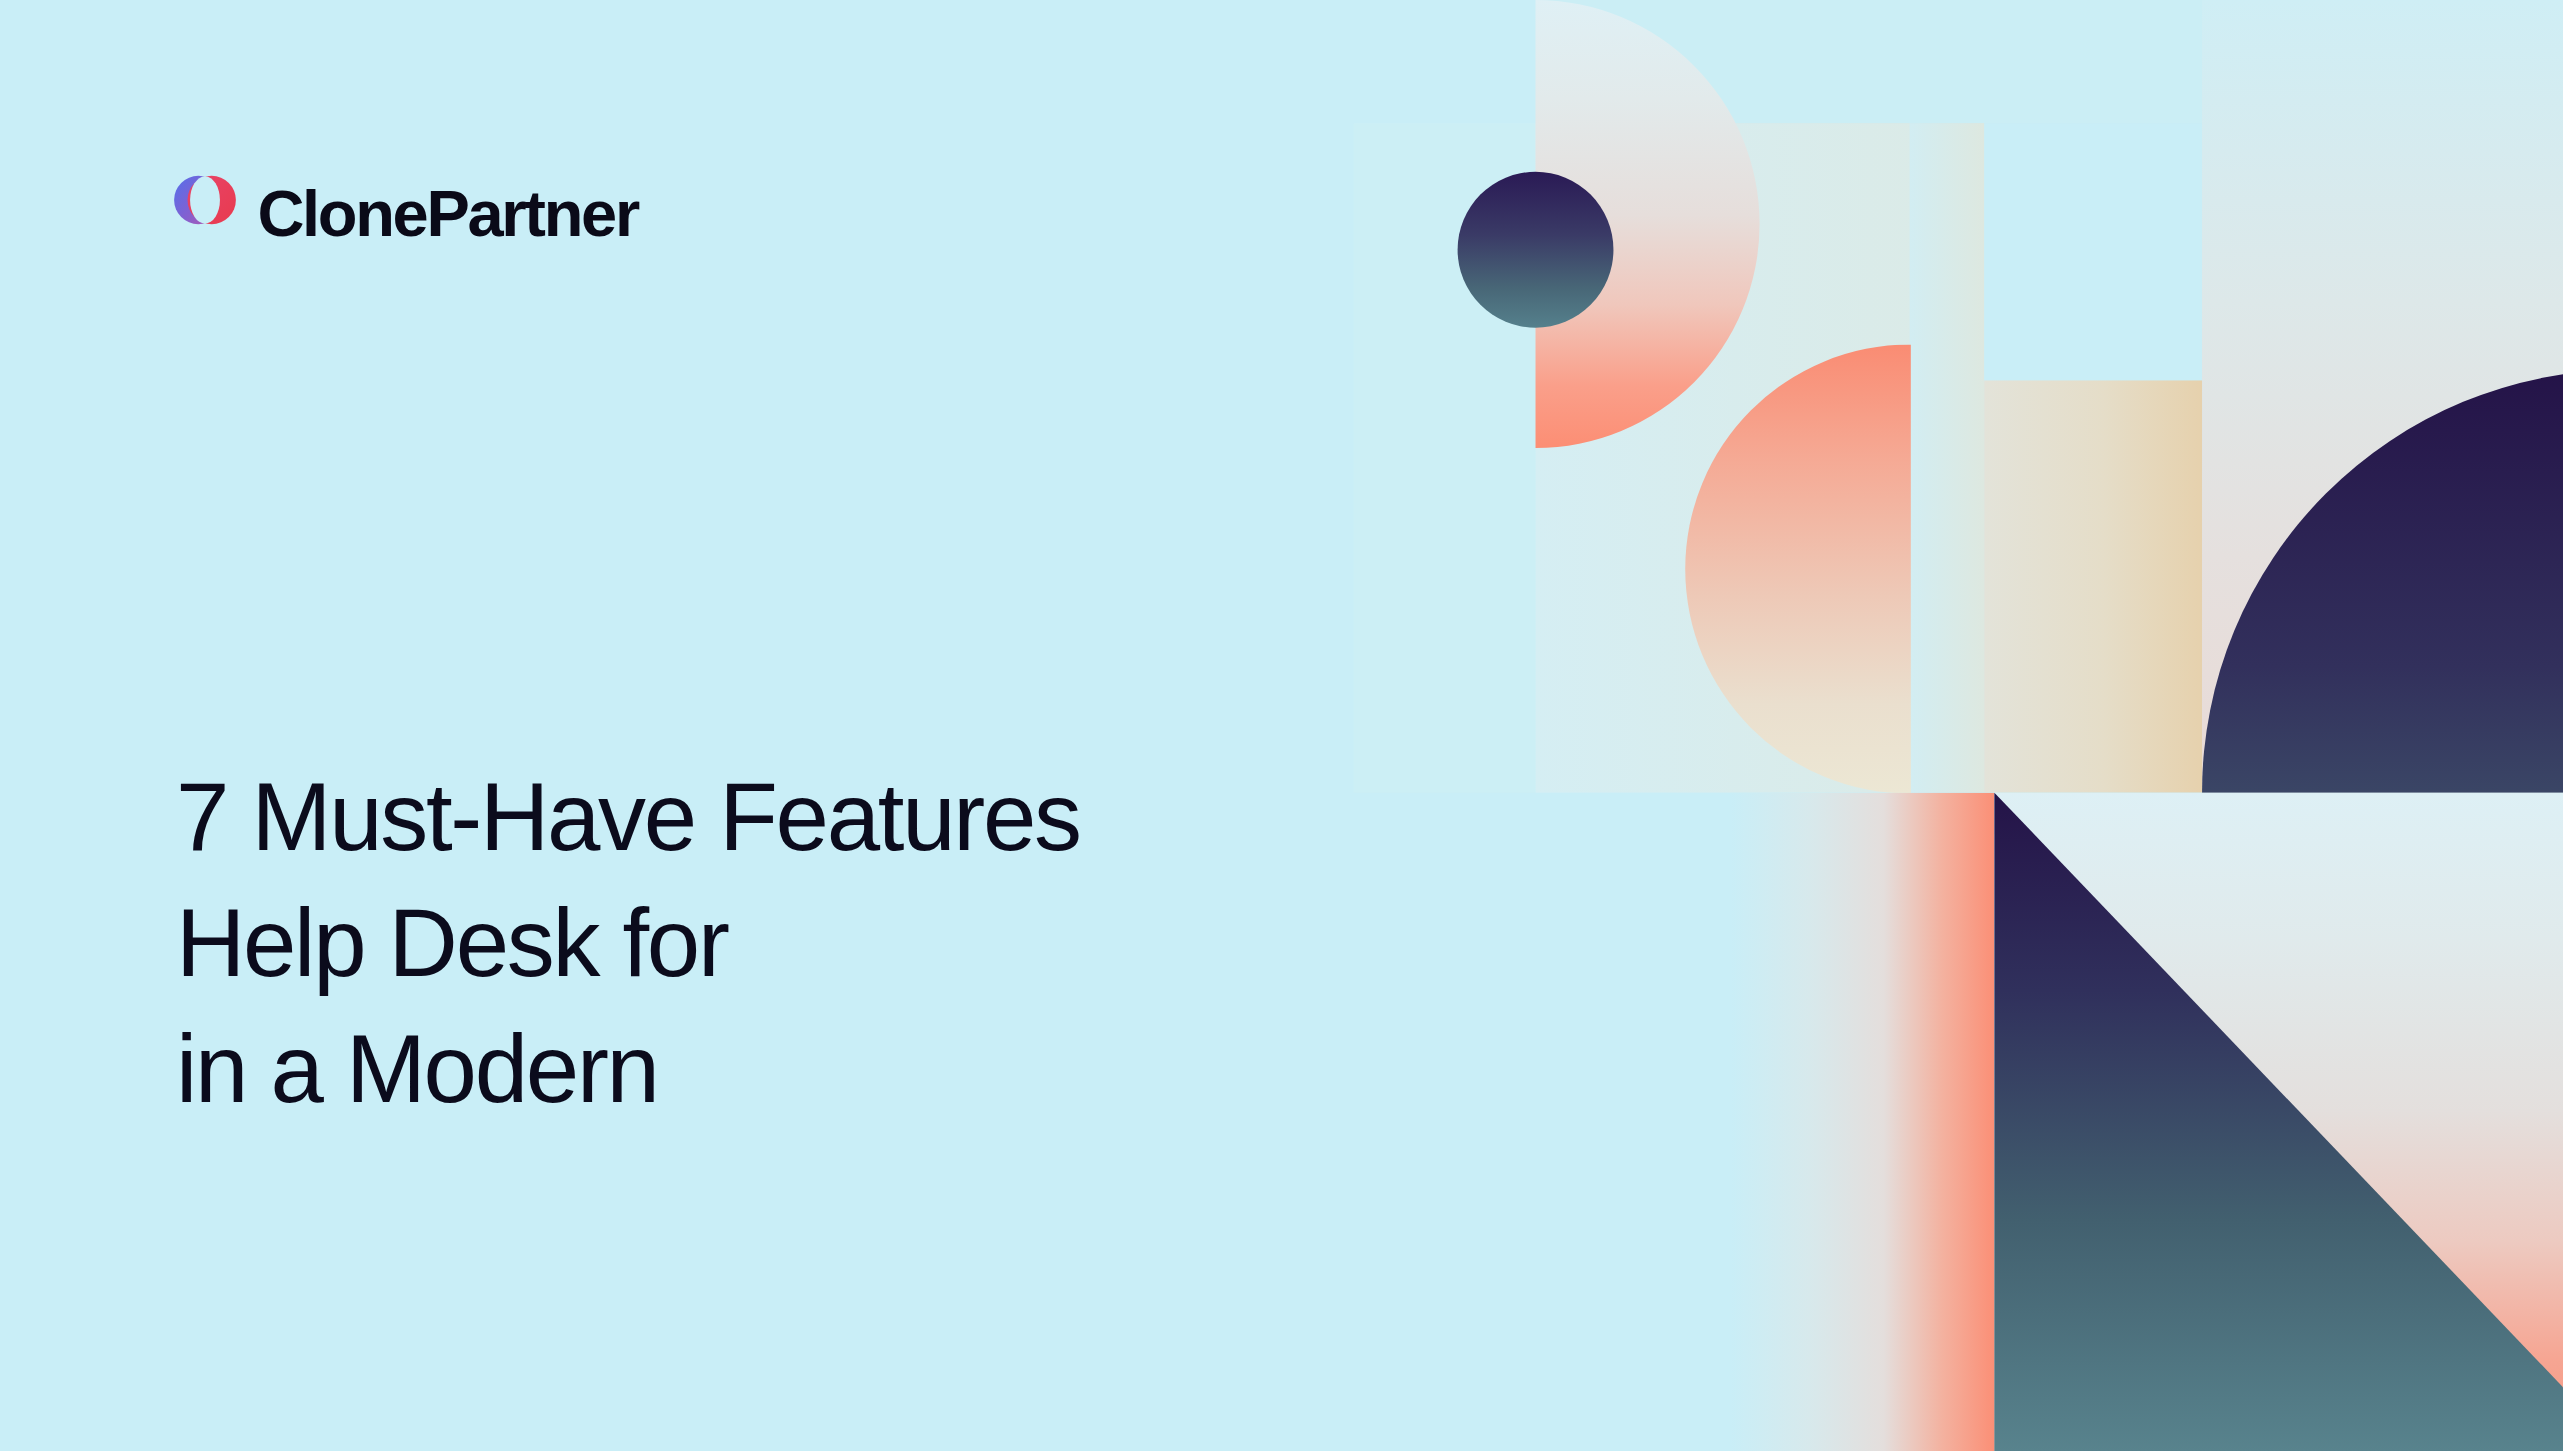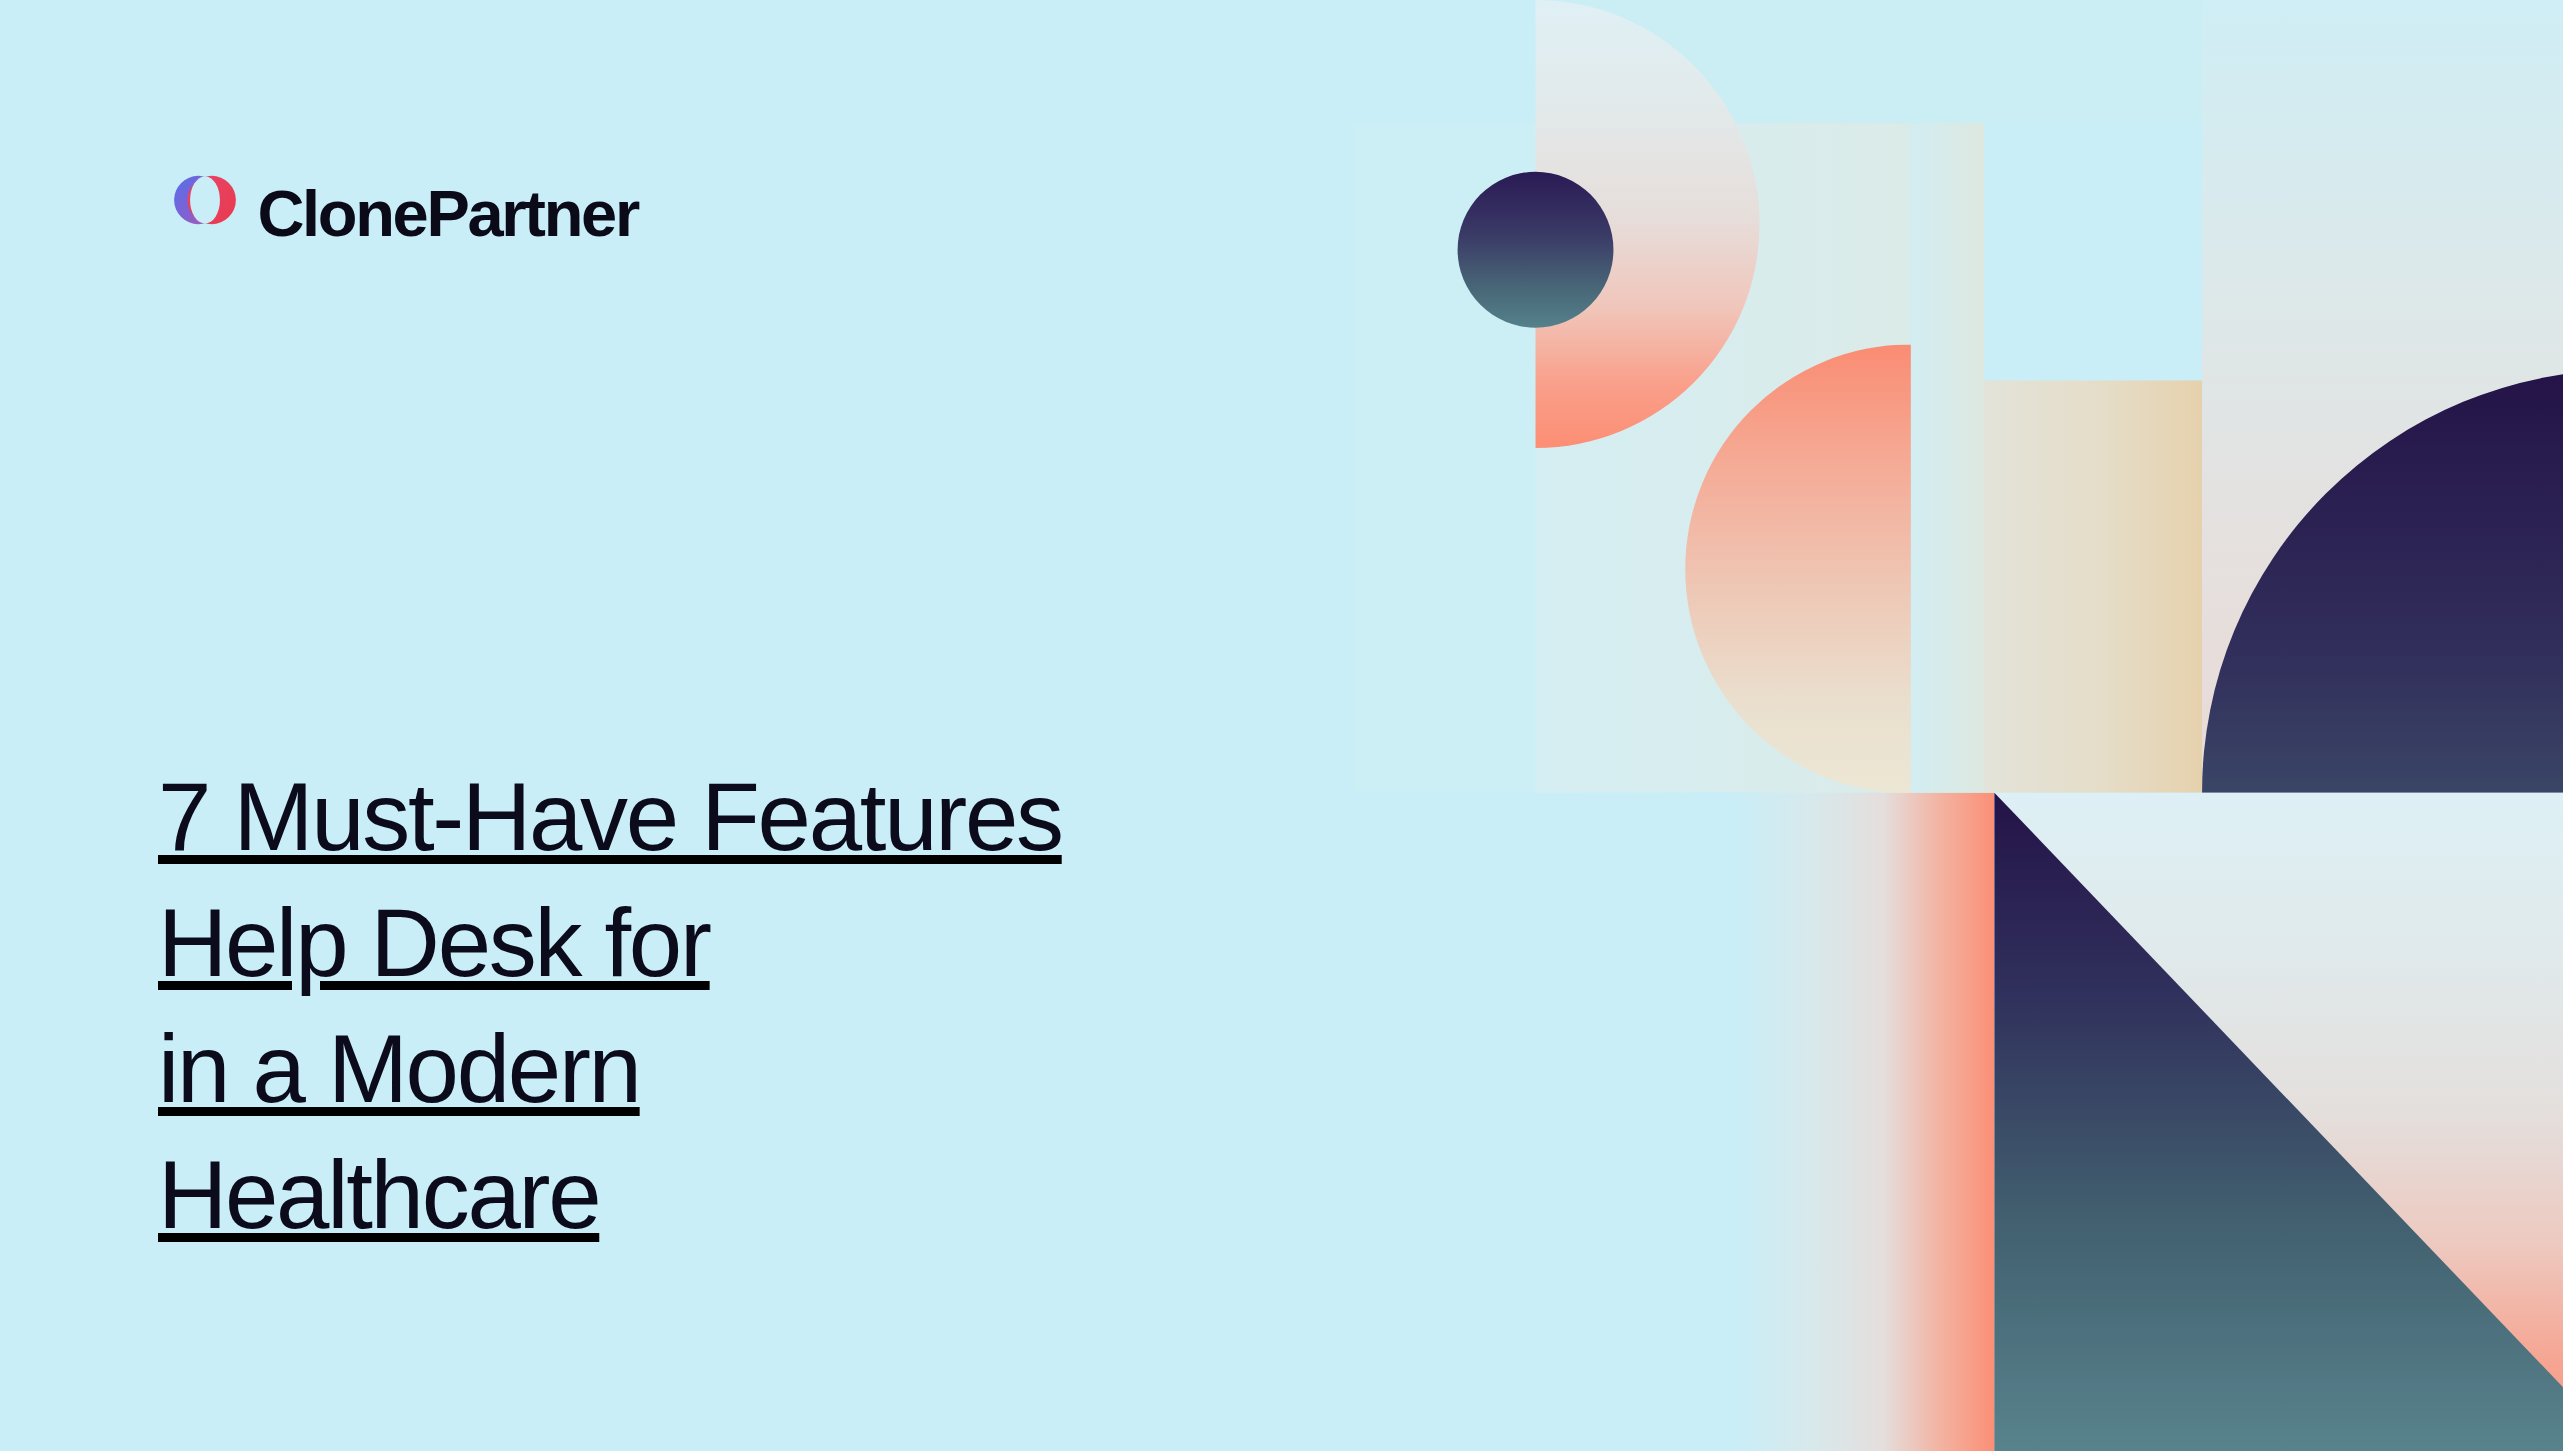--- a/index.html
+++ b/index.html
@@ -49,25 +49,24 @@
     color: #0a0a18;
     line-height: 1;
     white-space: nowrap;
     font-family: "Liberation Sans", sans-serif;
     margin-top: 27px;
   }
 
   
   #headline {
     position: absolute;
-    left: 158px;
+    left: 176px;
     top: 754px;
     z-index: 20;
     width: 1230px;
-    text-decoration: underline;
   }
   #headline .hl-line {
     display: block;
     font-size: 96px;
     font-weight: 400;
     letter-spacing: -2.3px;
     line-height: 126px;
     color: #0b0b1c;
     white-space: nowrap;
     font-family: "Liberation Sans", sans-serif;
@@ -227,17 +226,16 @@
         <circle cx="81" cy="68" r="47" fill="url(#gLogoRight)"></circle>
       </g>
     </svg>
     <div id="logo-wordmark">ClonePartner</div>
   </div>
 
   <div id="headline">
     <span class="hl-line">7 Must-Have Features</span>
     <span class="hl-line">Help Desk for</span>
     <span class="hl-line">in a Modern</span>
-    <span class="hl-line">Healthcare</span>
   </div>
 
 </div>
 
 
 </body></html>

